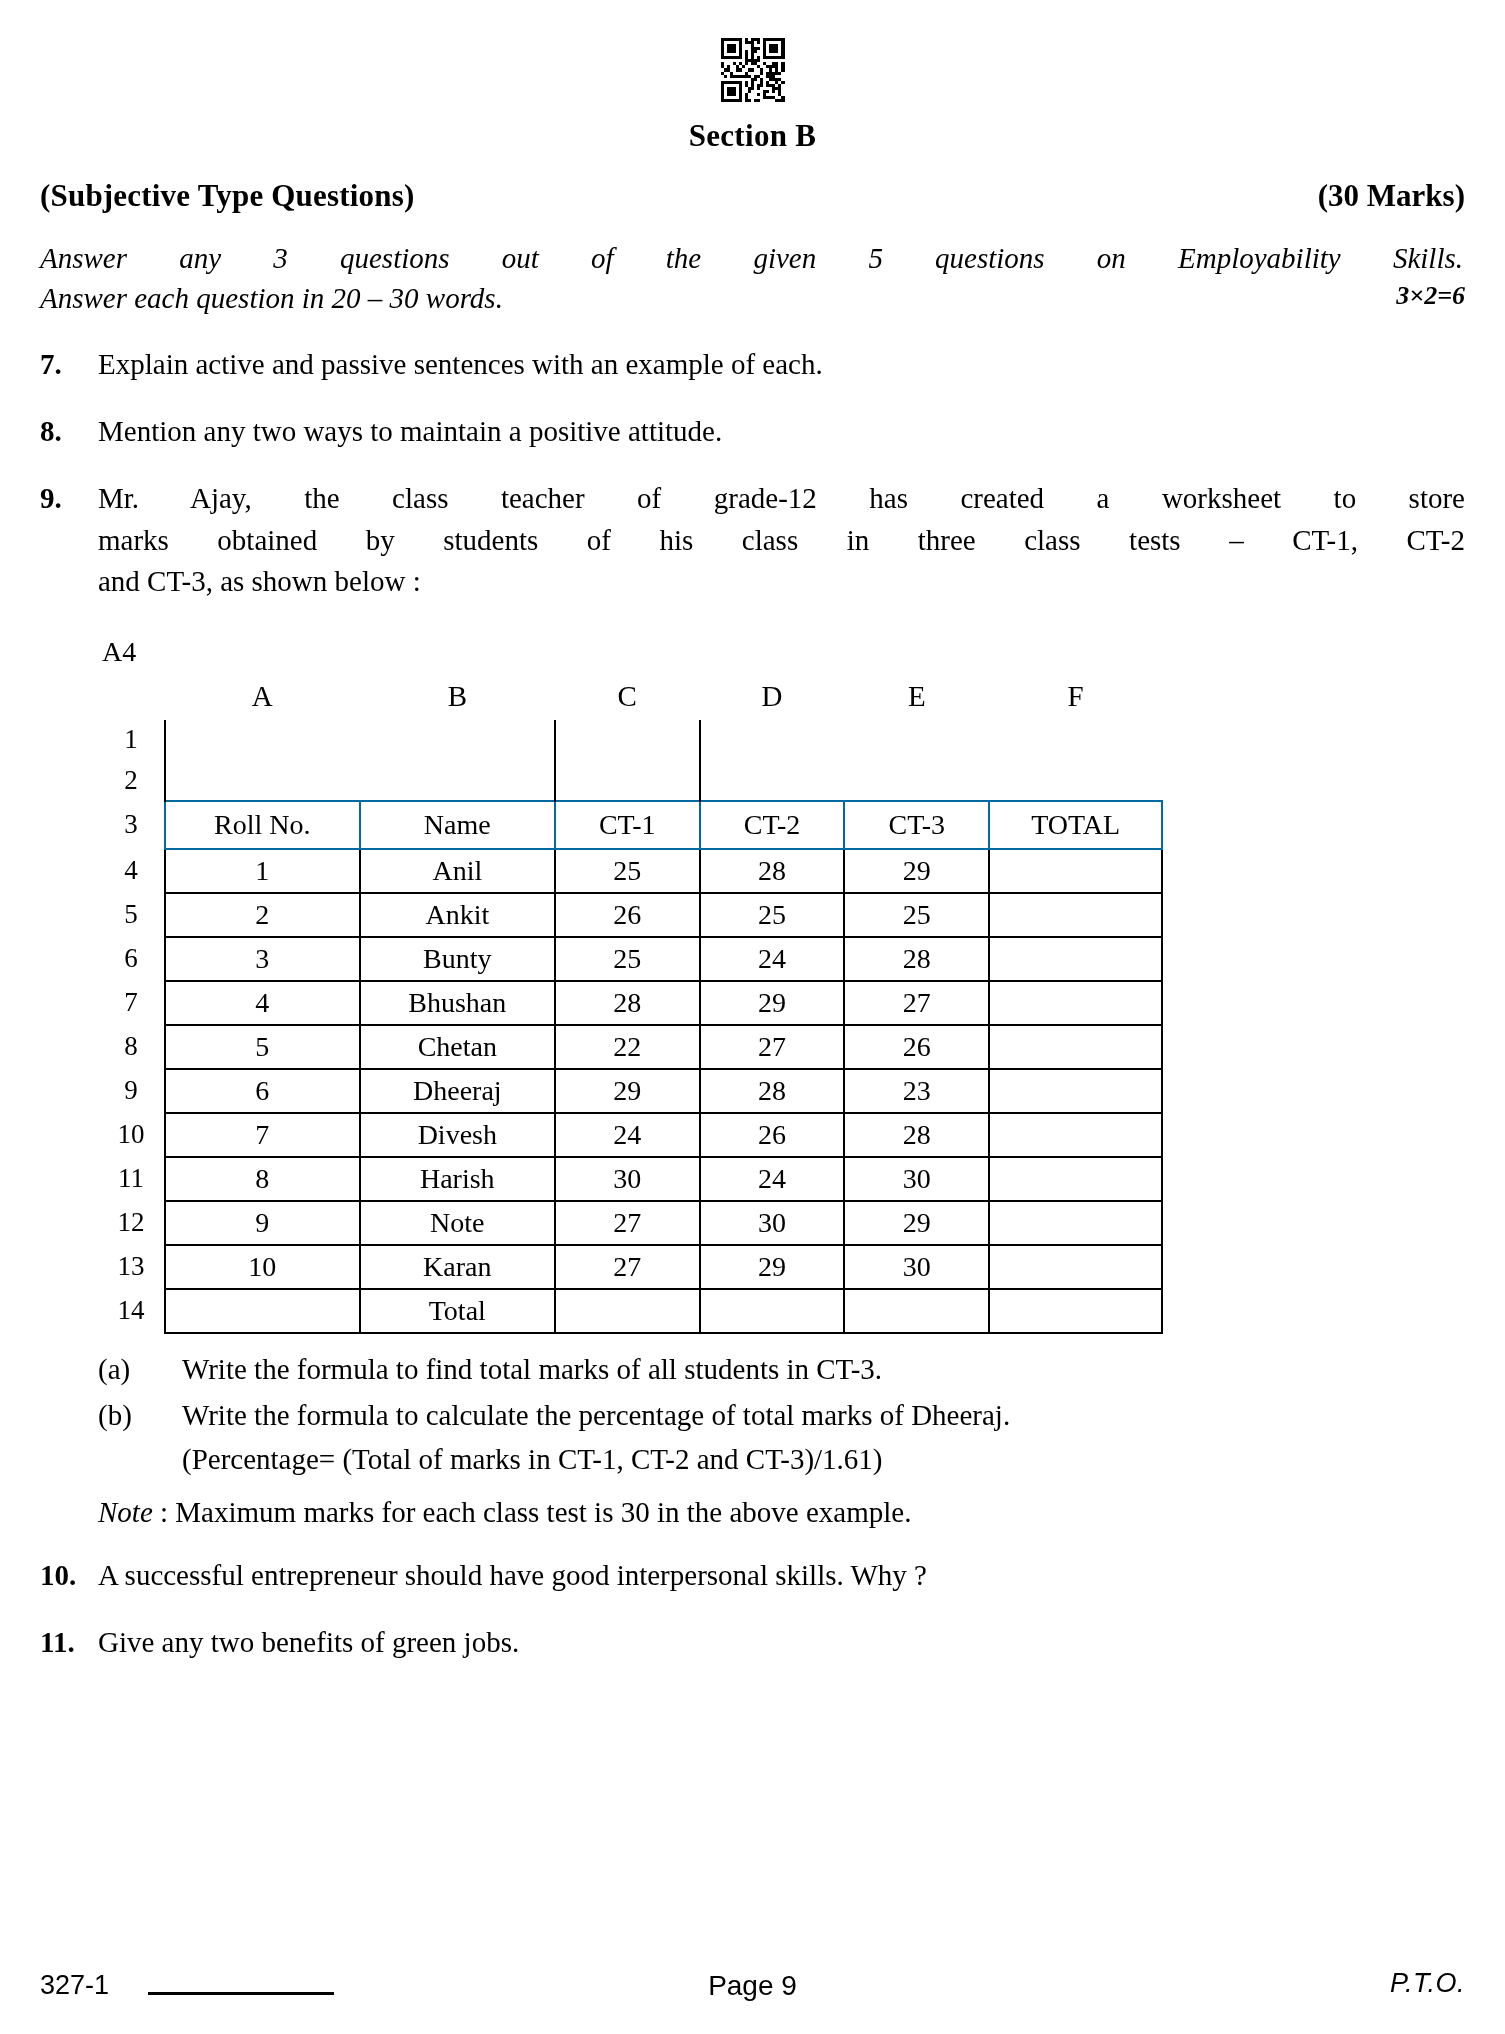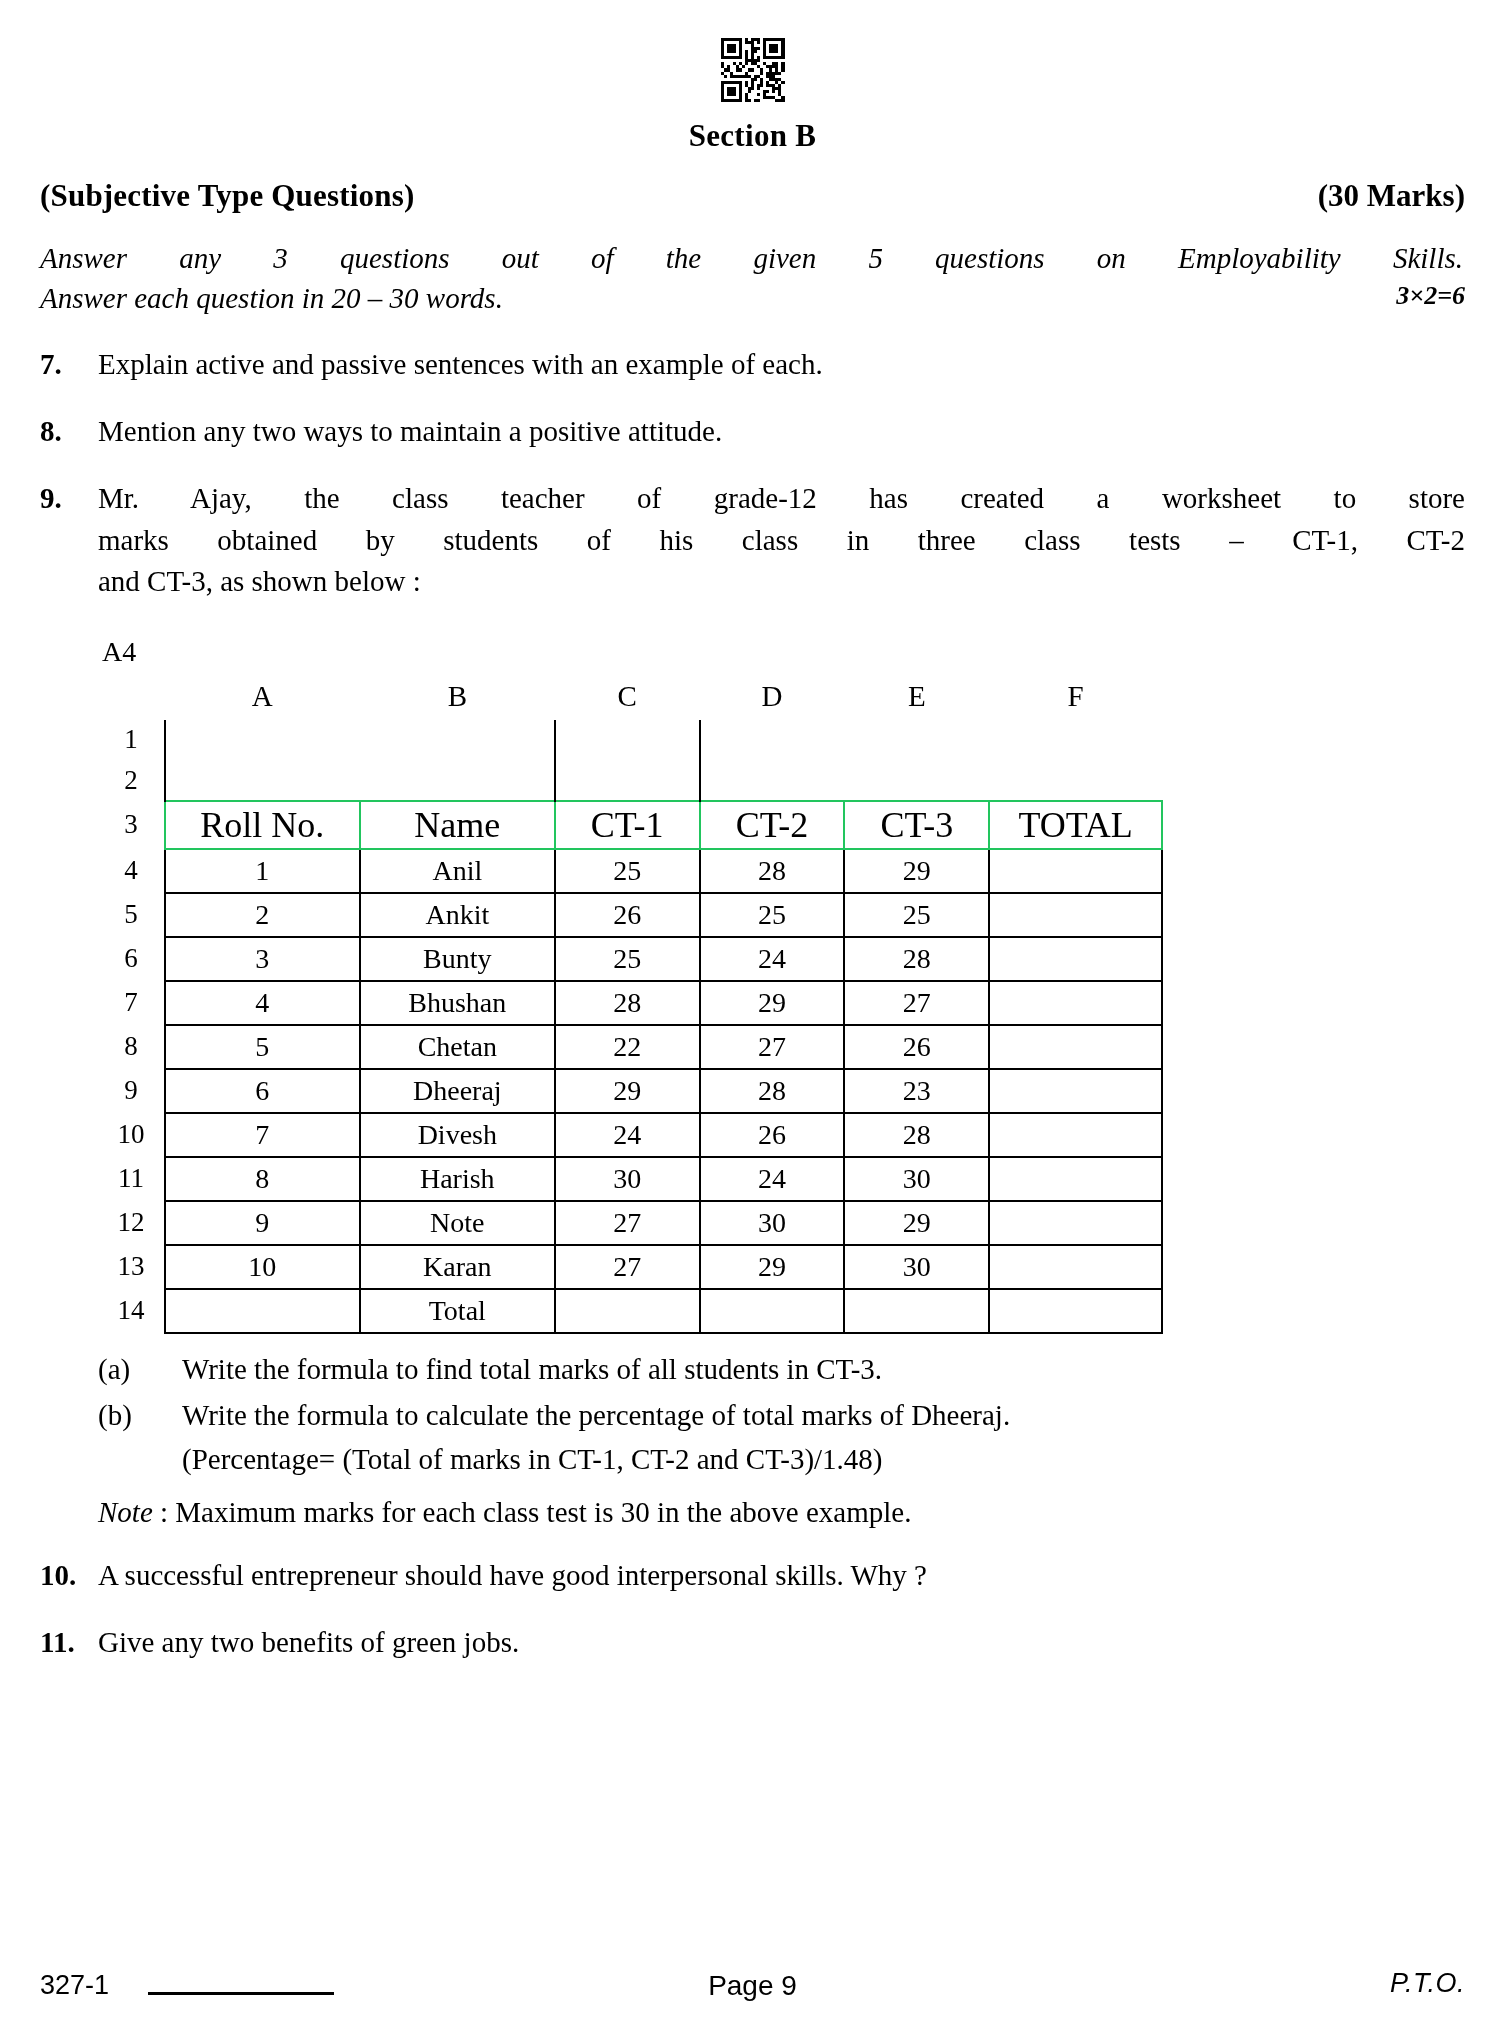--- a/index.html
+++ b/index.html
@@ -168,25 +168,25 @@
   .bl-c    { border-left: 2px solid #000; }
   .bl-d    { border-left: 2px solid #000; }
 
   .datacell {
     border: 2px solid #000;
     height: 42px;
     text-align: center;
     vertical-align: middle;
   }
   .hdrcell {
-    border: 2px solid #22c55e;
+    border: 2px solid #0369a1;
     height: 46px;
     text-align: center;
     vertical-align: middle;
-    font-size: 36px;
+    font-size: 28px;
   }
 
   
   .tail {
     margin-top: 14px;
     margin-left: 58px;
     font-size: 29px;
     line-height: 1.45;
   }
   .tail-intro { margin: 0 0 4px 0; }
@@ -902,21 +902,21 @@
 
     <div class="sub">
       <div class="sub-label">(a)</div>
       <div class="sub-text">Write the formula to find total marks of all students in CT-3.</div>
     </div>
 
     <div class="sub">
       <div class="sub-label">(b)</div>
       <div class="sub-text">Write the formula to calculate the percentage of total marks of Dheeraj.</div>
     </div>
-    <div class="sub-cont">(Percentage= (Total of marks in CT-1, CT-2 and CT-3)/1.48)</div>
+    <div class="sub-cont">(Percentage= (Total of marks in CT-1, CT-2 and CT-3)/1.61)</div>
   </div>
 
   <div class="note">
     <em>Note</em><span> : Maximum marks for each class test is 30 in the above example.</span>
   </div>
 
   <div class="q">
     <div class="q-num">10.</div>
     <div class="q-body">
       <p>A successful entrepreneur should have good interpersonal skills. Why ?</p>

